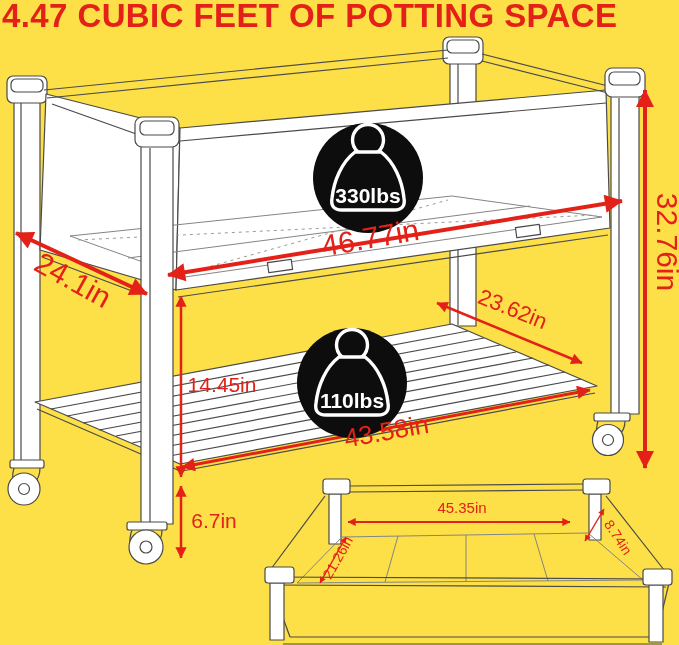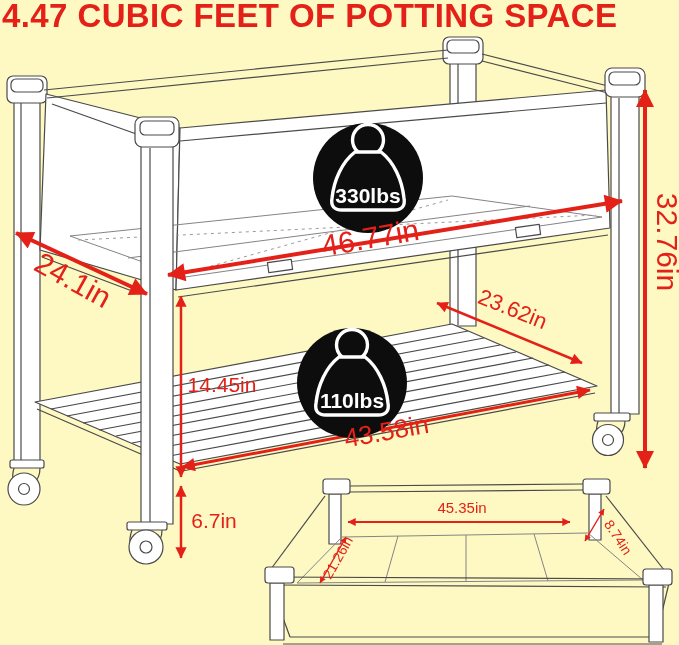--- a/index.html
+++ b/index.html
@@ -1,16 +1,16 @@
 <!DOCTYPE html>
 <html><head>
 <meta charset="utf-8">
 <style>
   html,body{margin:0;padding:0;background:#fff;}
-  .canvas{position:relative;width:679px;height:645px;background:#fef9c3;overflow:hidden;
+  .canvas{position:relative;width:679px;height:645px;background:#fde047;overflow:hidden;
           font-family:"Liberation Sans",sans-serif;}
   .title{position:absolute;top:-3px;left:2px;margin:0;font-size:33px;font-weight:bold;
          color:#E32119;letter-spacing:.4px;white-space:nowrap;}
   svg{position:absolute;left:0;top:0;}
   .ln{stroke:#4A4A4A;stroke-width:1.2;fill:none;stroke-linejoin:round;}
   .lnf{stroke:#4A4A4A;stroke-width:1.2;fill:#fff;stroke-linejoin:round;}
   .lt{stroke:#848484;stroke-width:1;fill:none;}
   .dot{stroke:#9a9a9a;stroke-width:1;stroke-dasharray:3 4;fill:none;}
   .arr{stroke:#E32119;fill:none;}
   .dim{fill:#E32119;text-anchor:middle;font-family:"Liberation Sans",sans-serif;}

